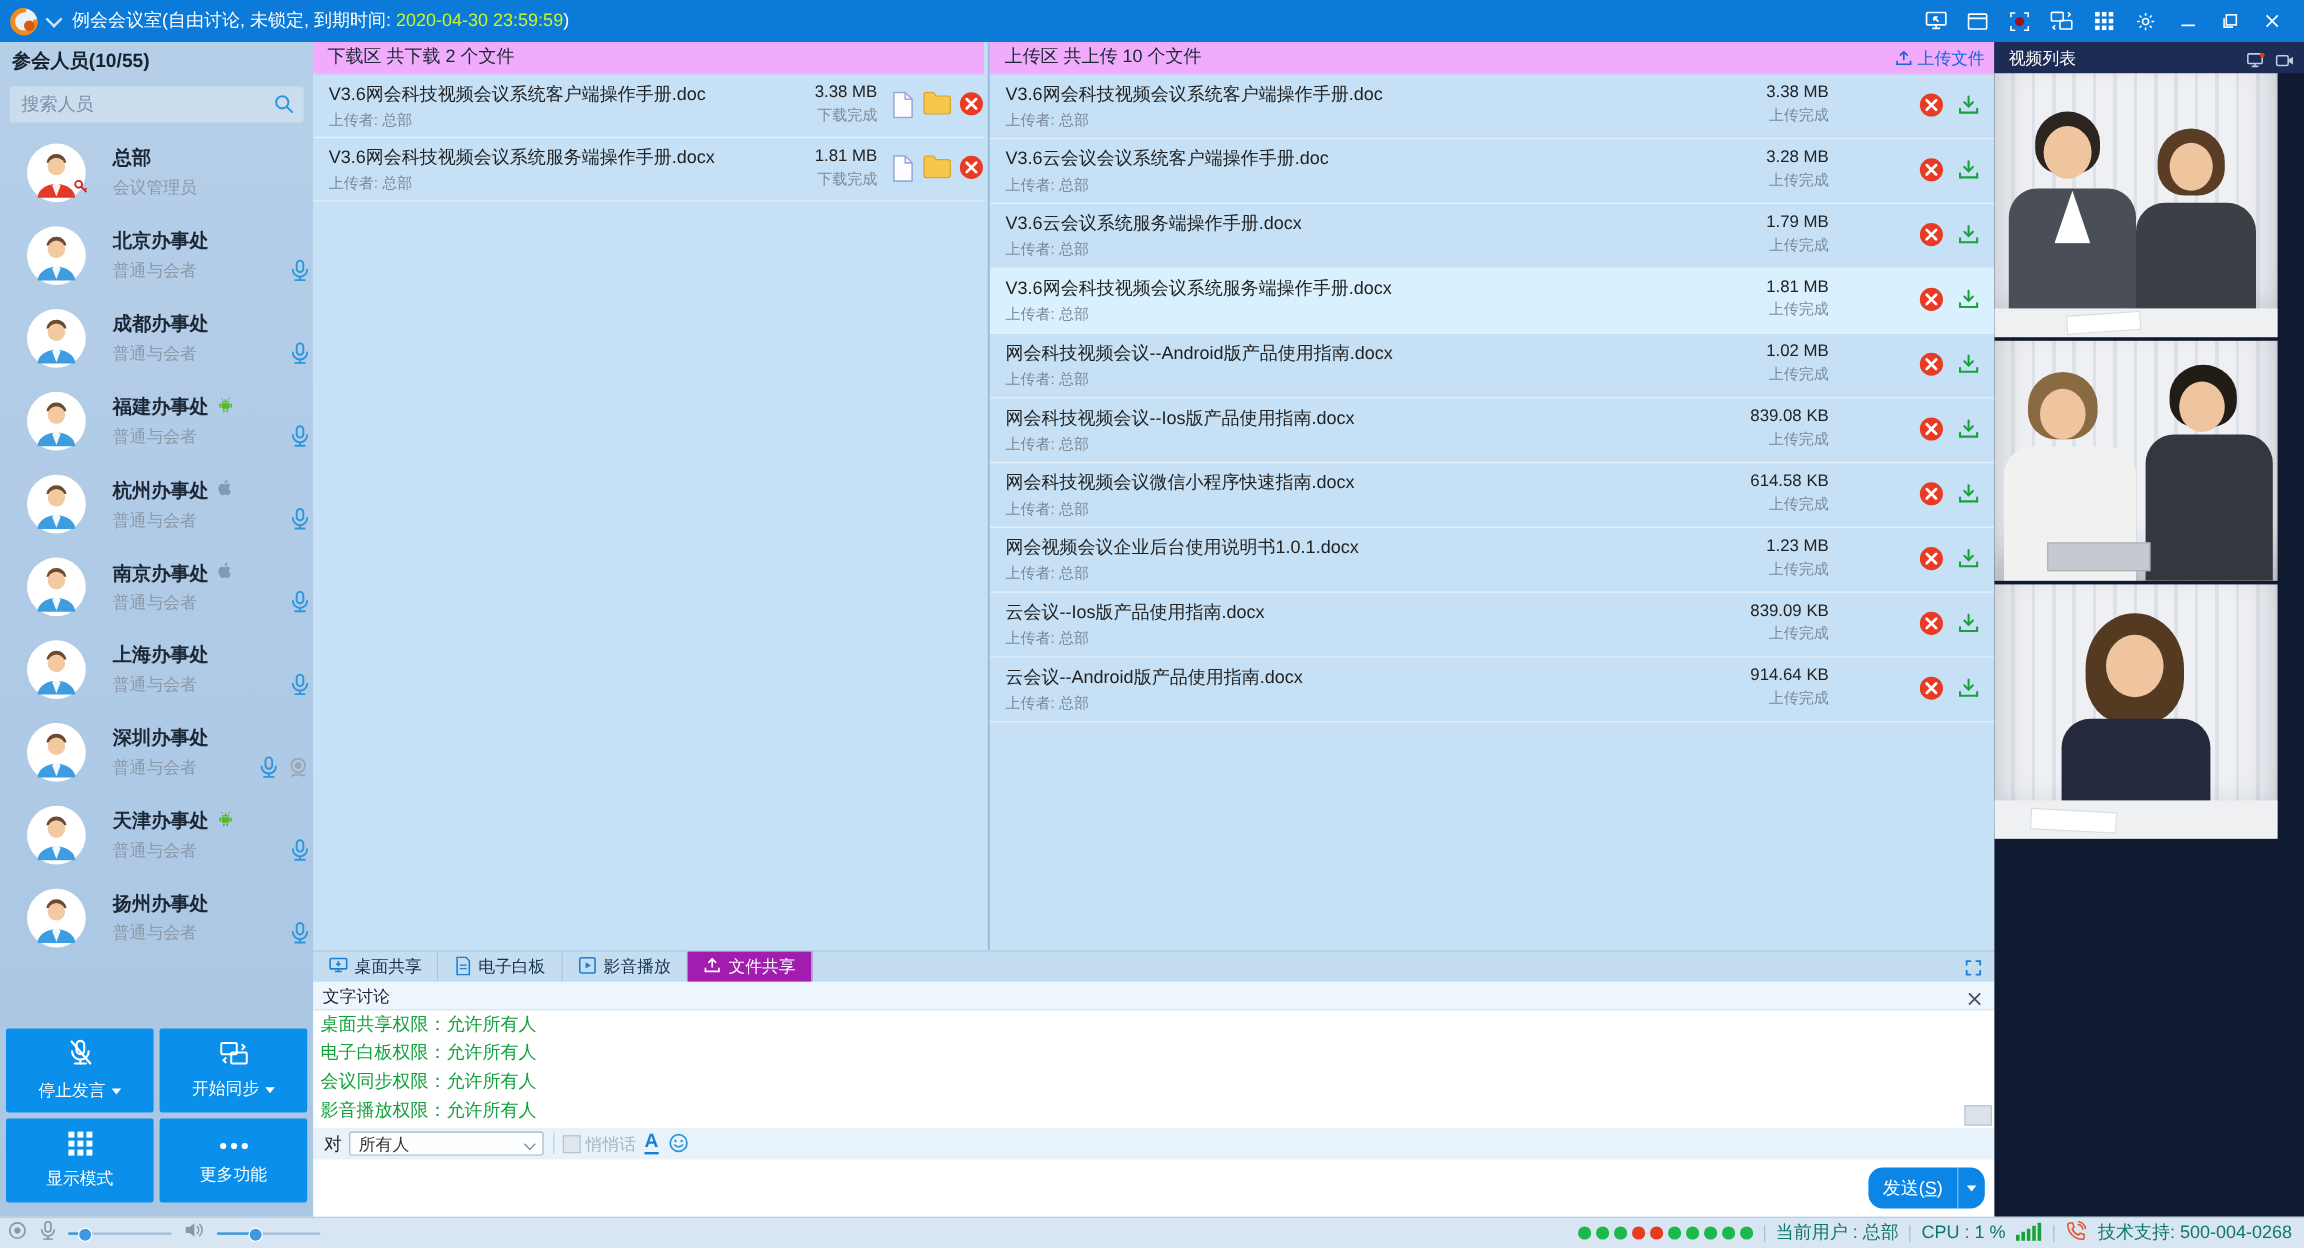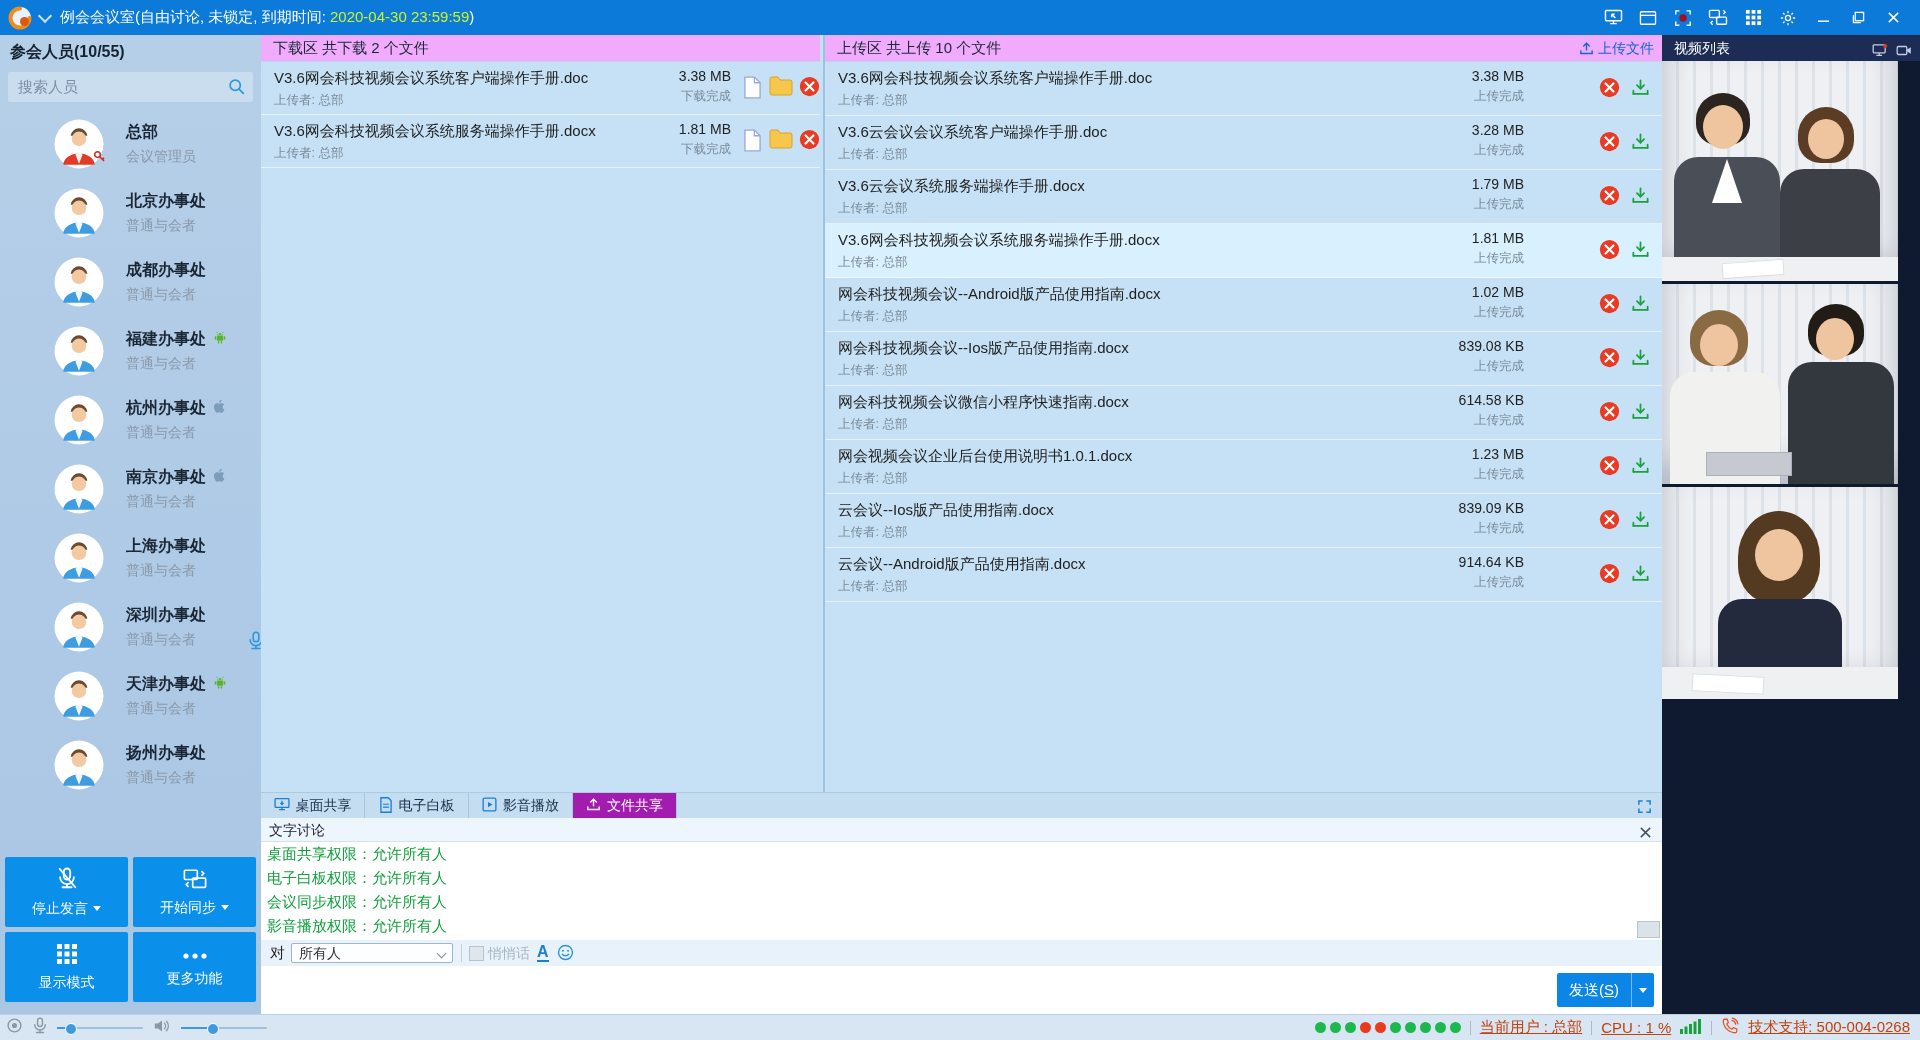--- a/index.html
+++ b/index.html
@@ -15,21 +15,21 @@
   .tb-title .time{color:#c9f32c;}
   .tb-right{margin-left:auto;display:flex;align-items:center;gap:9px;padding-right:14px;}
   .tb-ic{width:26px;height:26px;display:flex;align-items:center;justify-content:center;cursor:pointer;}
   
   .sidebar{position:absolute;left:0;top:35px;width:261px;height:979px;
     background:linear-gradient(180deg,#b6cfe9 0%,#a9c6e3 100%);}
   .sb-head{height:33px;line-height:33px;padding-left:10px;font-size:16px;font-weight:bold;color:#15222f;}
   .sb-search{position:relative;margin:4px 8px 6px 8px;height:30px;background:#c9ddef;border-radius:2px;}
   .sb-search .ph{position:absolute;left:10px;top:6px;font-size:15px;color:#7e90a4;}
   .sb-search .mag{position:absolute;right:8px;top:6px;}
-  .plist{position:absolute;left:0;top:75px;width:294px;height:690px;overflow:hidden;padding-left:32px;}
+  .plist{position:absolute;left:0;top:75px;width:294px;height:690px;overflow:hidden;}
   .prow{position:relative;height:69px;}
   .avatar{position:absolute;left:22px;top:9px;width:50px;height:50px;}
   .pinfo{position:absolute;left:94px;top:12px;}
   .pname{font-size:16px;font-weight:bold;color:#1b2735;display:flex;align-items:center;gap:6px;white-space:nowrap;}
   .prole{font-size:14px;color:#8b99a9;margin-top:5px;}
   .picons{position:absolute;right:10px;bottom:8px;display:flex;gap:7px;align-items:flex-end;}
   
   .sb-btns{position:absolute;left:5px;top:822px;width:251px;display:grid;
     grid-template-columns:123px 123px;grid-gap:5px;}
   .bigbtn{height:70px;background:#0a8feb;border-radius:2px;color:#fff;display:flex;
@@ -80,21 +80,21 @@
   .sel-chev{position:absolute;right:7px;top:6px;width:6px;height:6px;border-right:1.5px solid #7b8a99;
     border-bottom:1.5px solid #7b8a99;transform:rotate(45deg);}
   .in-div{position:absolute;left:200px;top:4px;width:1px;height:18px;background:#c3d2df;}
   .whk{position:absolute;left:208px;top:6px;width:13px;height:13px;background:#dfe6ec;
     border:1px solid #b6c2cd;cursor:pointer;}
   .whl{position:absolute;left:227px;top:5px;font-size:14px;color:#a9b6c2;}
   .fontA{position:absolute;left:276px;top:3px;font-size:16px;font-weight:bold;color:#1d7fd4;
     border-bottom:2px solid #1d7fd4;line-height:17px;cursor:pointer;}
   .emoji{position:absolute;left:296px;top:4px;cursor:pointer;display:flex;}
   .compose{position:absolute;left:0;top:931px;width:1401px;height:48px;background:#fff;}
-  .sendbtn{position:absolute;right:8px;top:7px;height:34px;background:#0c86e6;border-radius:2px;
+  .sendbtn{position:absolute;right:8px;top:7px;height:34px;background:#0c86e6;border-radius:12px;
     display:flex;align-items:center;color:#fff;font-size:15px;cursor:pointer;}
   .sendbtn .txt{padding:0 12px;}
   .sendbtn .sep{width:1px;height:34px;background:rgba(255,255,255,.45);}
   .sendbtn .arr{width:22px;display:flex;justify-content:center;}
   
   .videos{position:absolute;left:1662px;top:35px;width:258px;height:979px;background:#0f1930;}
   .vhead{height:26px;background:#1d2c55;color:#fff;font-size:14px;line-height:26px;
     padding-left:12px;position:relative;}
   .vh-ics{position:absolute;right:8px;top:5px;display:flex;gap:8px;}
   .thumb{position:relative;width:236px;margin-bottom:3px;overflow:hidden;cursor:pointer;
@@ -109,21 +109,21 @@
   
   .statusbar{position:absolute;left:0;top:1014px;width:1920px;height:26px;background:#d8e6f3;
     border-top:1px solid #bccfe0;box-sizing:border-box;}
   .st-left{position:absolute;left:6px;top:0;height:25px;display:flex;align-items:center;gap:10px;}
   .slider{position:relative;width:86px;height:12px;cursor:pointer;}
   .slider .track{position:absolute;left:0;top:5px;width:100%;height:2px;background:#9fc0da;border-radius:2px;}
   .slider .fill{position:absolute;left:0;top:5px;height:2px;background:#3d9ae0;}
   .slider .hnd{position:absolute;top:1px;width:10px;height:10px;border-radius:50%;background:#3d9ae0;
     border:1px solid #fff;}
   .st-right{position:absolute;right:10px;top:0;height:25px;display:flex;align-items:center;gap:9px;
-    font-size:15px;color:#c2410c;text-decoration:underline;}
+    font-size:15px;color:#0f766e;}
   .dots{display:flex;gap:4px;align-items:center;}
   .dot{width:11px;height:11px;border-radius:50%;}
   .vsep{width:1px;height:14px;background:#a9bccd;}
   .keybadge{position:absolute;right:-2px;bottom:2px;}
 </style>
 </head>
 <body>
 
 <div class="window">
 

